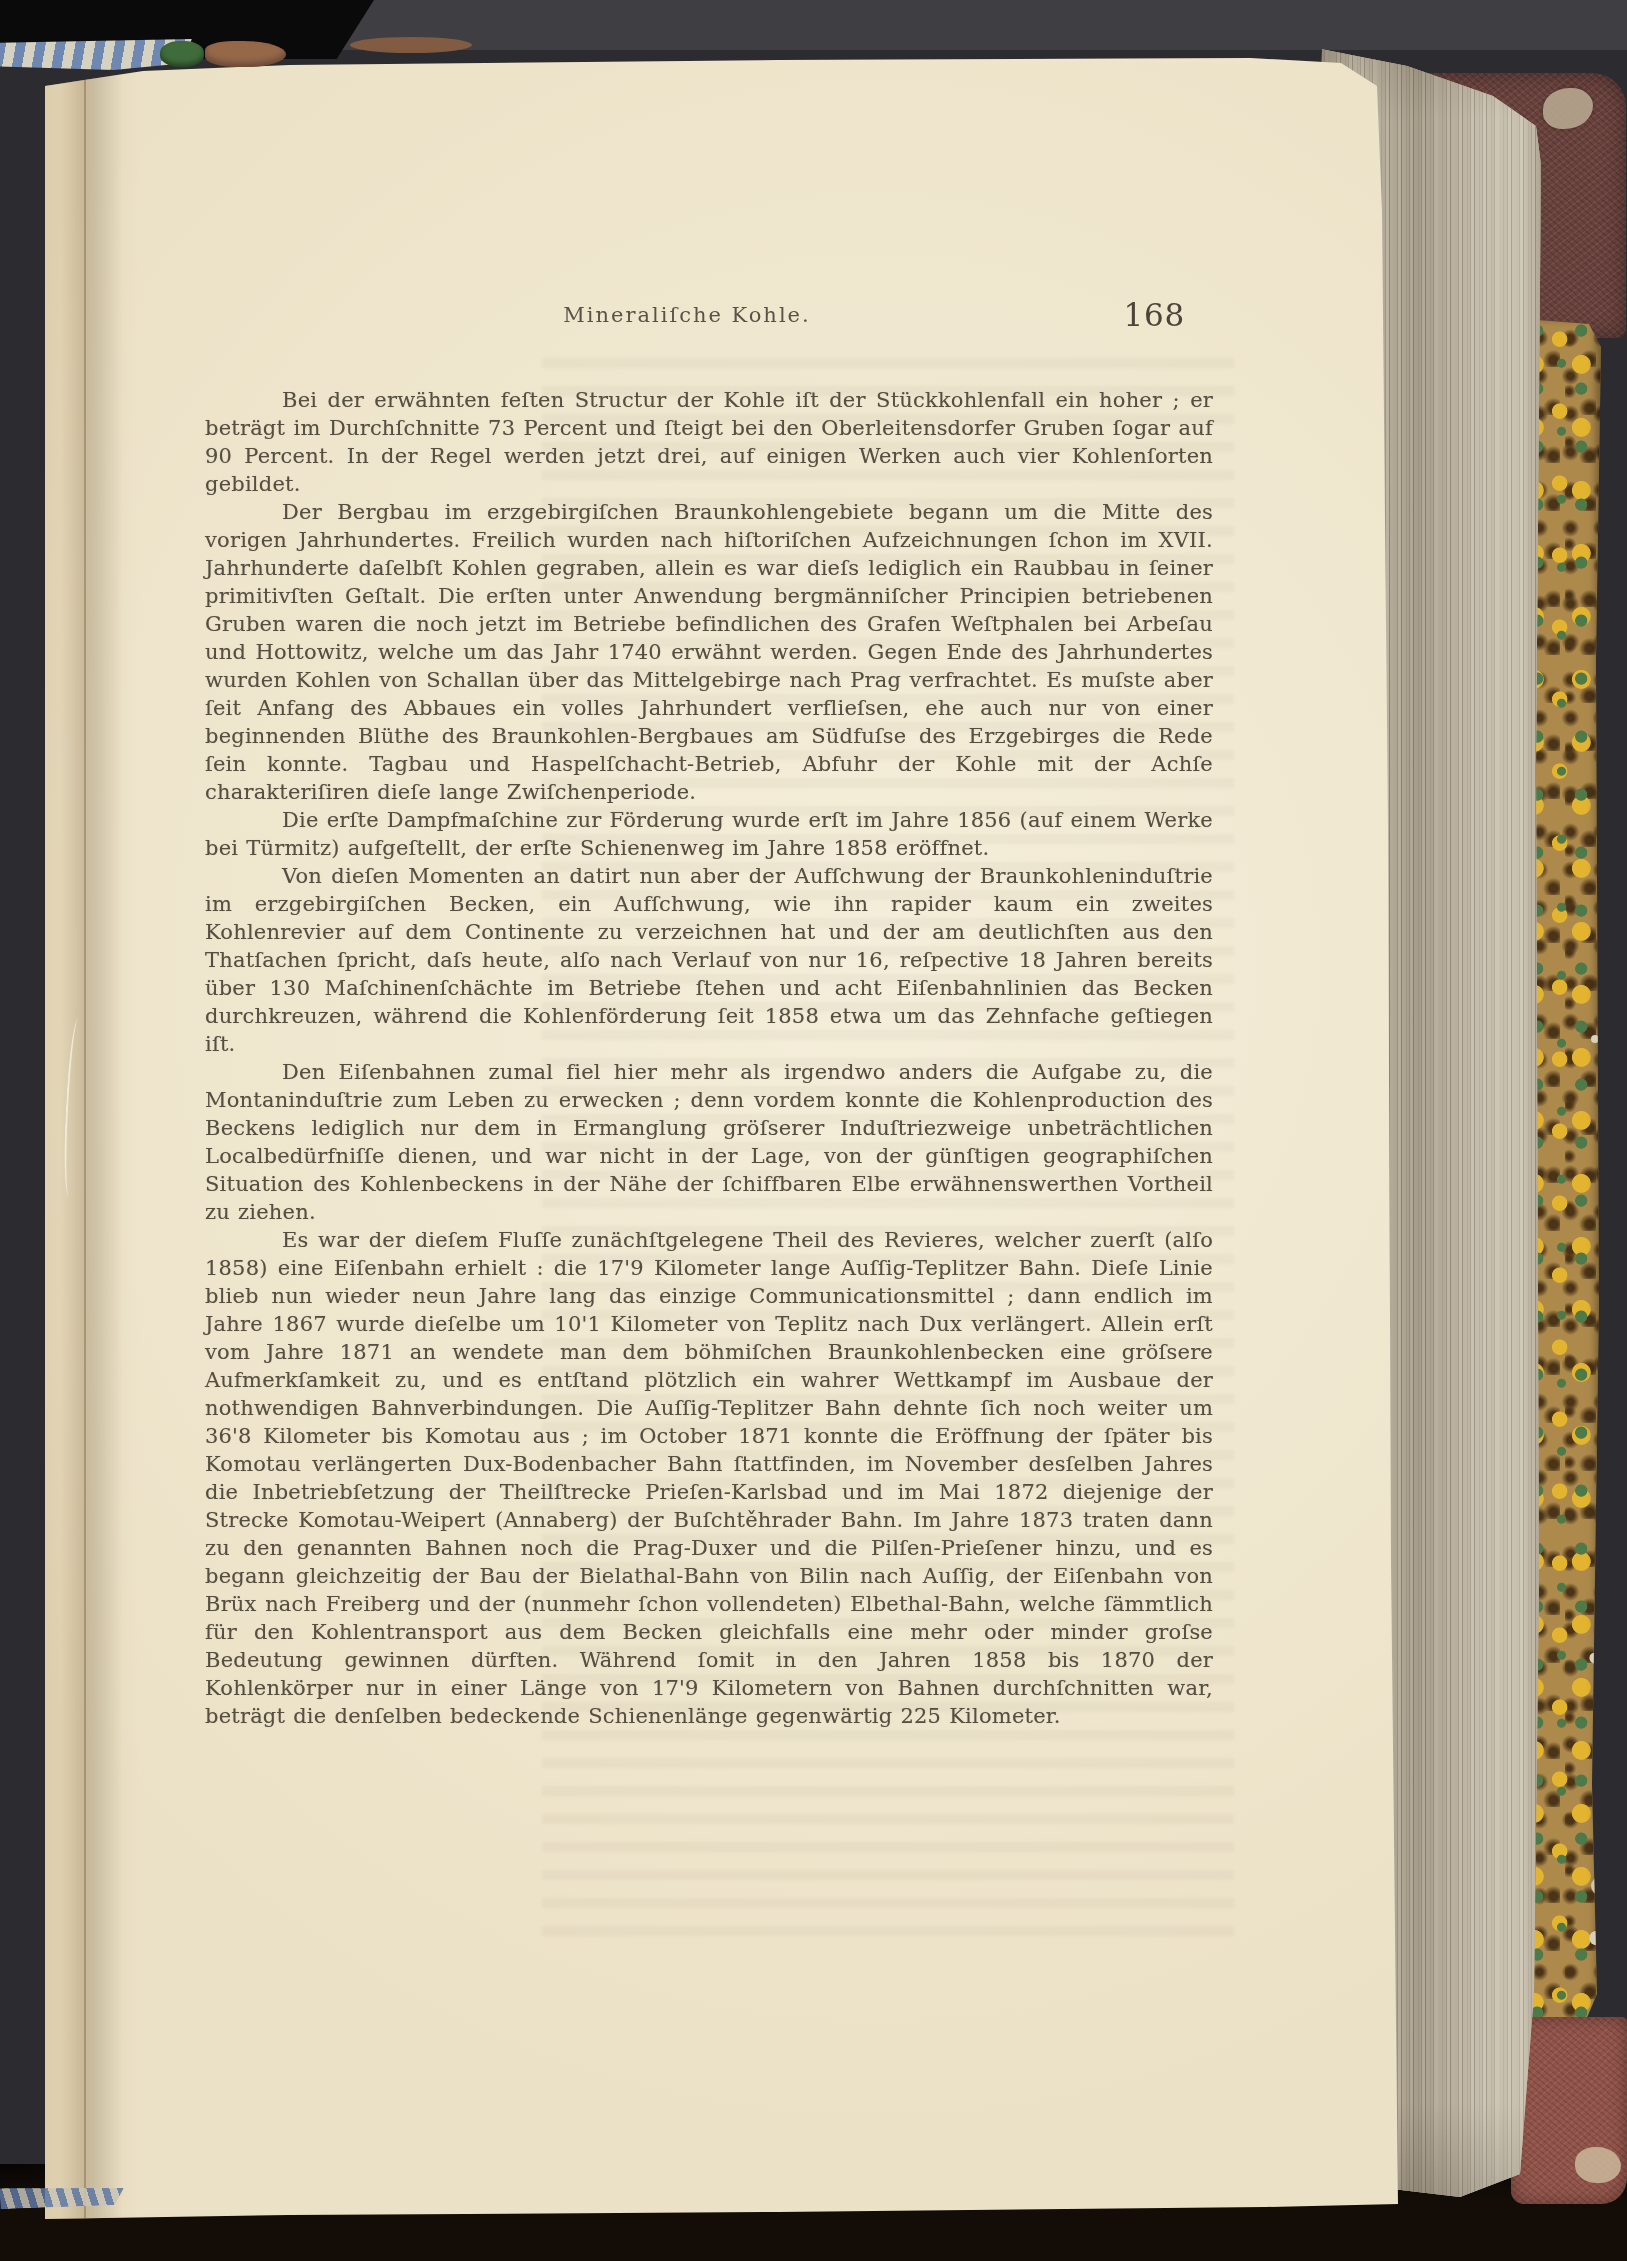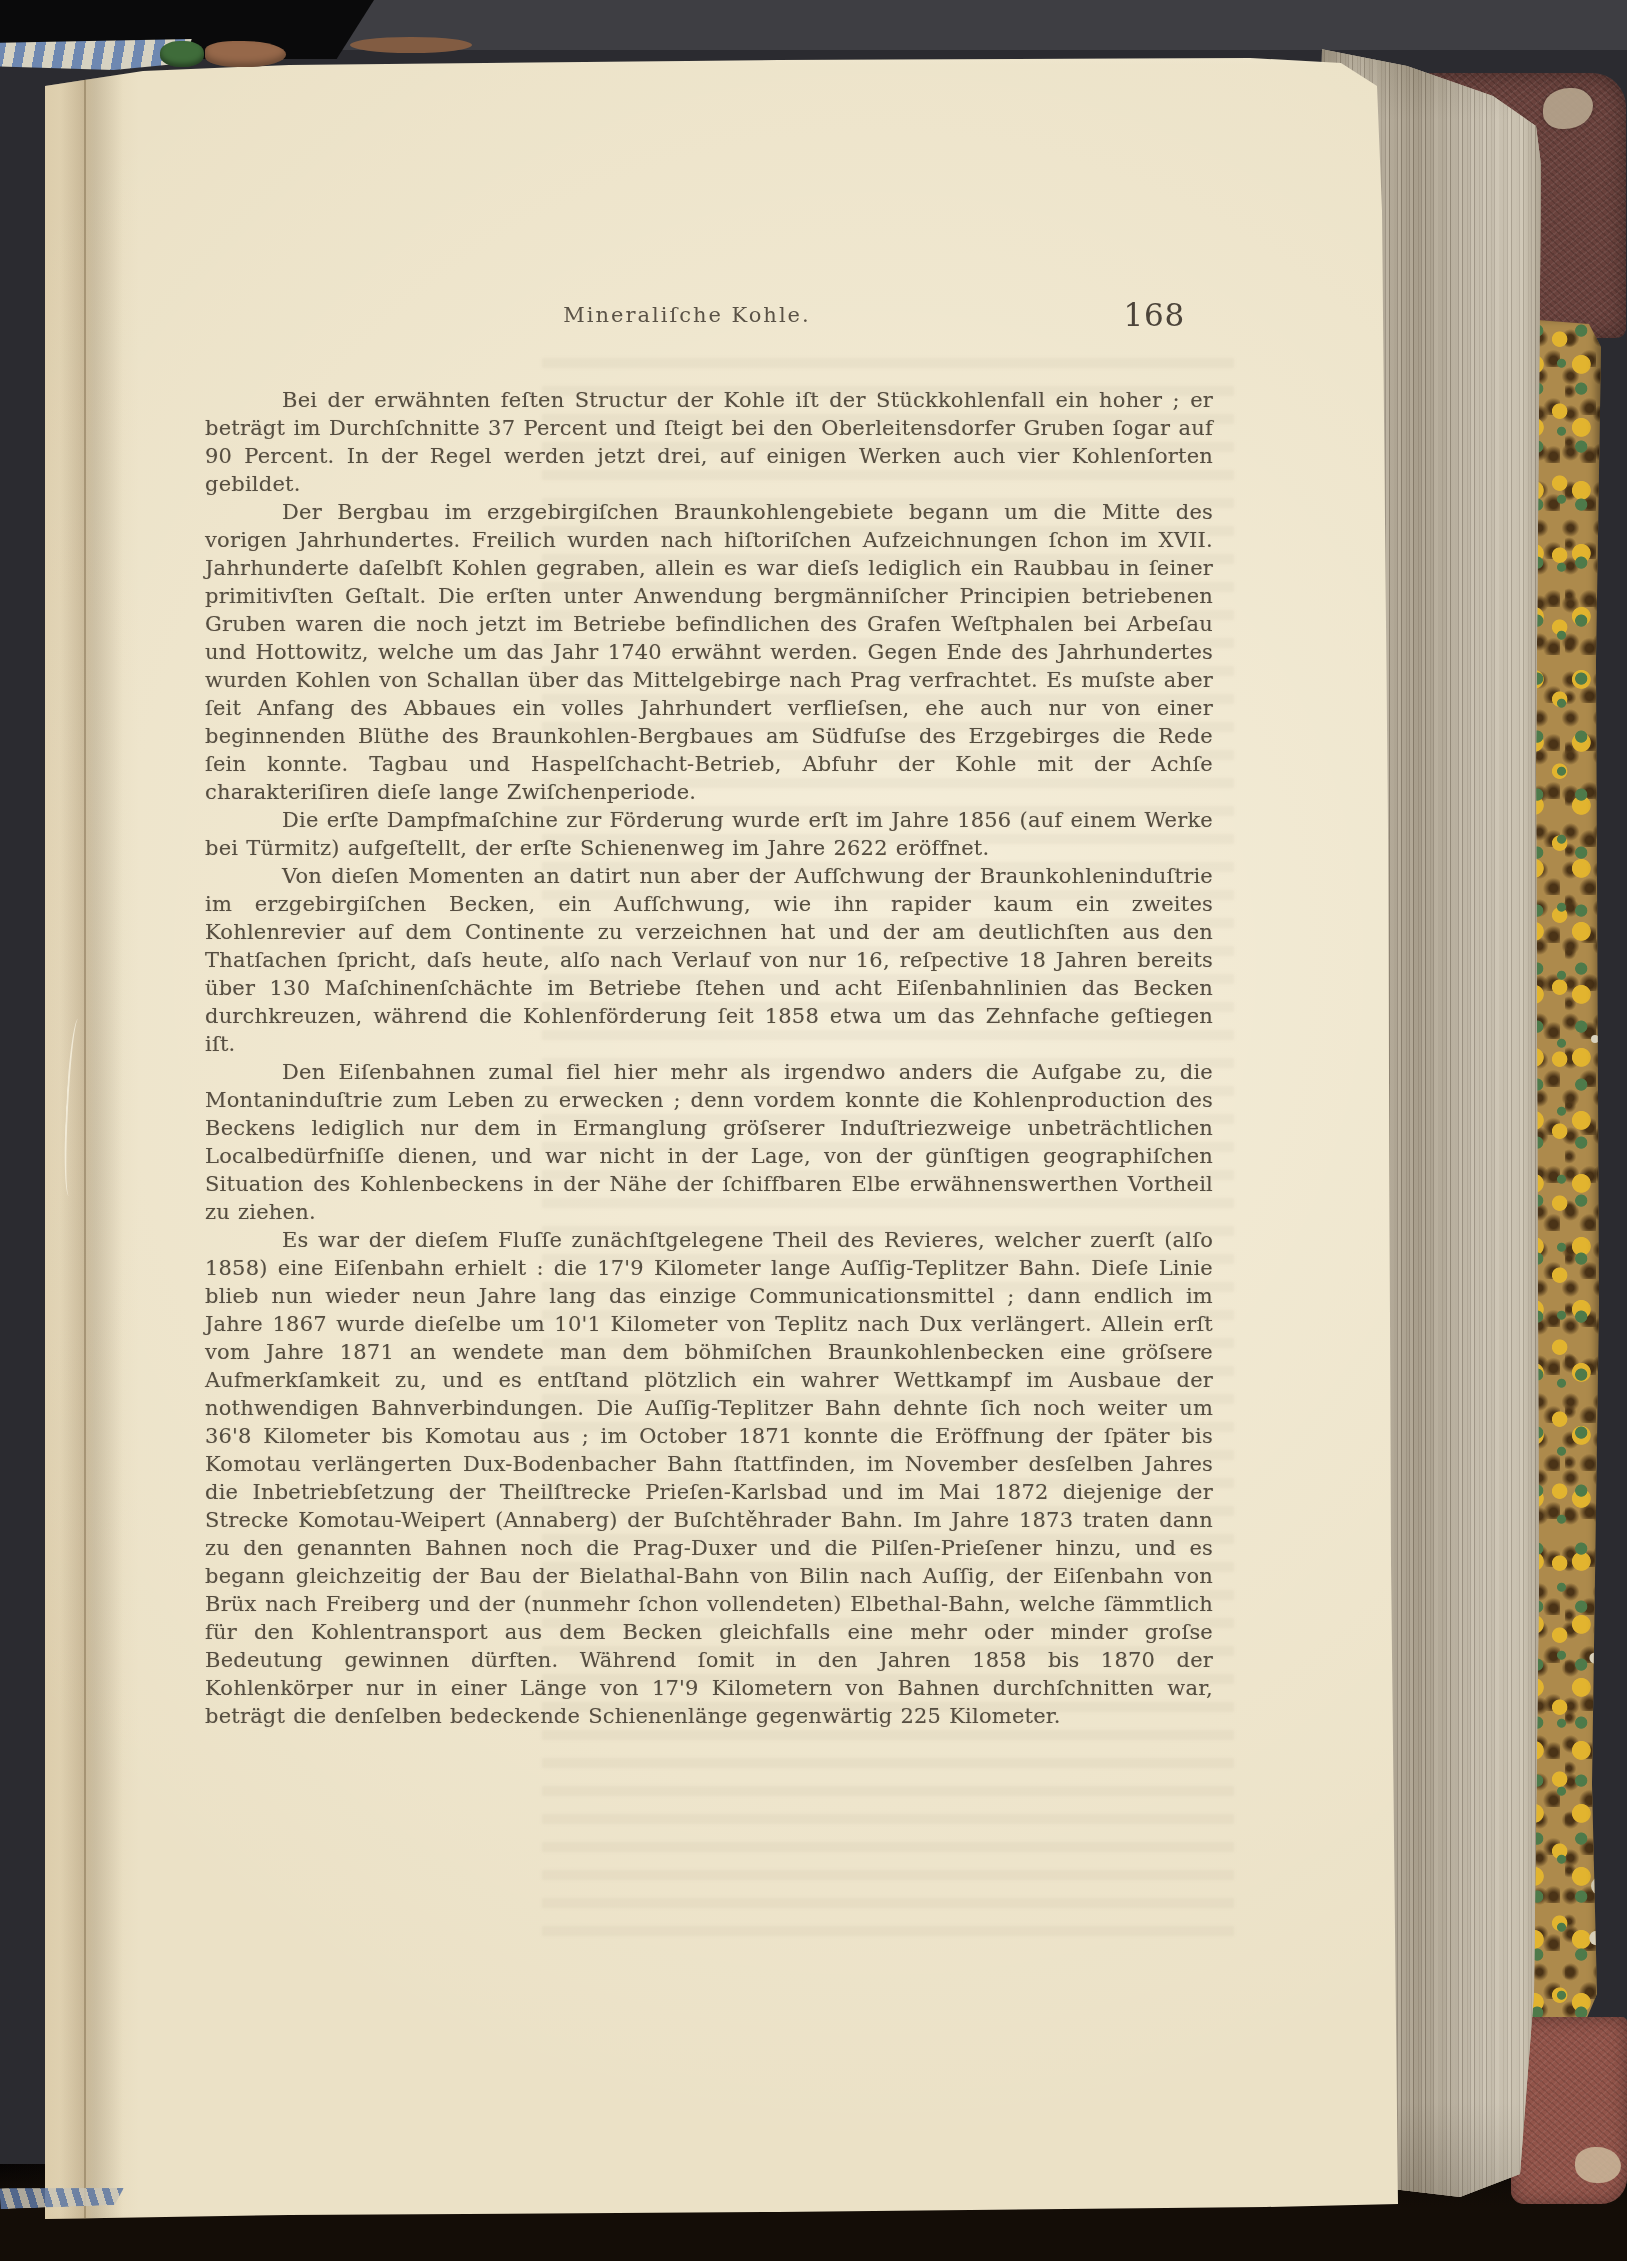--- a/index.html
+++ b/index.html
@@ -140,23 +140,23 @@
     <div class="gutter"></div>
     <div class="thread"></div>
     <div class="ghost"></div>
 
     <div class="text-area">
       <div class="running-head">
         <span class="running-title">Mineraliſche Kohle.</span>
         <span class="page-number">168</span>
       </div>
       <div class="body">
-        <p>Bei der erwähnten feſten Structur der Kohle iſt der Stückkohlenfall ein hoher ; er beträgt im Durchſchnitte 37 Percent und ſteigt bei den Oberleitensdorfer Gruben ſogar auf 90 Percent. In der Regel werden jetzt drei, auf einigen Werken auch vier Kohlenſorten gebildet.</p>
+        <p>Bei der erwähnten feſten Structur der Kohle iſt der Stückkohlenfall ein hoher ; er beträgt im Durchſchnitte 73 Percent und ſteigt bei den Oberleitensdorfer Gruben ſogar auf 90 Percent. In der Regel werden jetzt drei, auf einigen Werken auch vier Kohlenſorten gebildet.</p>
         <p>Der Bergbau im erzgebirgiſchen Braunkohlengebiete begann um die Mitte des vorigen Jahrhundertes. Freilich wurden nach hiſtoriſchen Aufzeichnungen ſchon im XVII. Jahrhunderte daſelbſt Kohlen gegraben, allein es war dieſs lediglich ein Raubbau in ſeiner primitivſten Geſtalt. Die erſten unter Anwendung bergmänniſcher Principien betriebenen Gruben waren die noch jetzt im Betriebe befindlichen des Grafen Weſtphalen bei Arbeſau und Hottowitz, welche um das Jahr 1740 erwähnt werden. Gegen Ende des Jahrhundertes wurden Kohlen von Schallan über das Mittelgebirge nach Prag verfrachtet. Es muſste aber ſeit Anfang des Abbaues ein volles Jahrhundert verflieſsen, ehe auch nur von einer beginnenden Blüthe des Braunkohlen-Bergbaues am Südfuſse des Erzgebirges die Rede ſein konnte. Tagbau und Haspelſchacht-Betrieb, Abfuhr der Kohle mit der Achſe charakteriſiren dieſe lange Zwiſchenperiode.</p>
-        <p>Die erſte Dampfmaſchine zur Förderung wurde erſt im Jahre 1856 (auf einem Werke bei Türmitz) aufgeſtellt, der erſte Schienenweg im Jahre 2622 eröffnet.</p>
+        <p>Die erſte Dampfmaſchine zur Förderung wurde erſt im Jahre 1856 (auf einem Werke bei Türmitz) aufgeſtellt, der erſte Schienenweg im Jahre 1858 eröffnet.</p>
         <p>Von dieſen Momenten an datirt nun aber der Aufſchwung der Braunkohleninduſtrie im erzgebirgiſchen Becken, ein Aufſchwung, wie ihn rapider kaum ein zweites Kohlenrevier auf dem Continente zu verzeichnen hat und der am deutlichſten aus den Thatſachen ſpricht, daſs heute, alſo nach Verlauf von nur 16, reſpective 18 Jahren bereits über 130 Maſchinenſchächte im Betriebe ſtehen und acht Eiſenbahnlinien das Becken durchkreuzen, während die Kohlenförderung ſeit 1858 etwa um das Zehnfache geſtiegen iſt.</p>
         <p>Den Eiſenbahnen zumal fiel hier mehr als irgendwo anders die Aufgabe zu, die Montaninduſtrie zum Leben zu erwecken ; denn vordem konnte die Kohlenproduction des Beckens lediglich nur dem in Ermanglung gröſserer Induſtriezweige unbeträchtlichen Localbedürfniſſe dienen, und war nicht in der Lage, von der günſtigen geographiſchen Situation des Kohlenbeckens in der Nähe der ſchiffbaren Elbe erwähnenswerthen Vortheil zu ziehen.</p>
         <p>Es war der dieſem Fluſſe zunächſtgelegene Theil des Revieres, welcher zuerſt (alſo 1858) eine Eiſenbahn erhielt : die 17'9 Kilometer lange Auſſig-Teplitzer Bahn. Dieſe Linie blieb nun wieder neun Jahre lang das einzige Communicationsmittel ; dann endlich im Jahre 1867 wurde dieſelbe um 10'1 Kilometer von Teplitz nach Dux verlängert. Allein erſt vom Jahre 1871 an wendete man dem böhmiſchen Braunkohlenbecken eine gröſsere Aufmerkſamkeit zu, und es entſtand plötzlich ein wahrer Wettkampf im Ausbaue der nothwendigen Bahnverbindungen. Die Auſſig-Teplitzer Bahn dehnte ſich noch weiter um 36'8 Kilometer bis Komotau aus ; im October 1871 konnte die Eröffnung der ſpäter bis Komotau verlängerten Dux-Bodenbacher Bahn ſtattfinden, im November desſelben Jahres die Inbetriebſetzung der Theilſtrecke Prieſen-Karlsbad und im Mai 1872 diejenige der Strecke Komotau-Weipert (Annaberg) der Buſchtěhrader Bahn. Im Jahre 1873 traten dann zu den genannten Bahnen noch die Prag-Duxer und die Pilſen-Prieſener hinzu, und es begann gleichzeitig der Bau der Bielathal-Bahn von Bilin nach Auſſig, der Eiſenbahn von Brüx nach Freiberg und der (nunmehr ſchon vollendeten) Elbethal-Bahn, welche ſämmtlich für den Kohlentransport aus dem Becken gleichfalls eine mehr oder minder groſse Bedeutung gewinnen dürften. Während ſomit in den Jahren 1858 bis 1870 der Kohlenkörper nur in einer Länge von 17'9 Kilometern von Bahnen durchſchnitten war, beträgt die denſelben bedeckende Schienenlänge gegenwärtig 225 Kilometer.</p>
       </div>
     </div>
   </div>
 
   <div class="endband-top"></div>
   <div class="endband-green"></div>
   <div class="endband-fray"></div>

